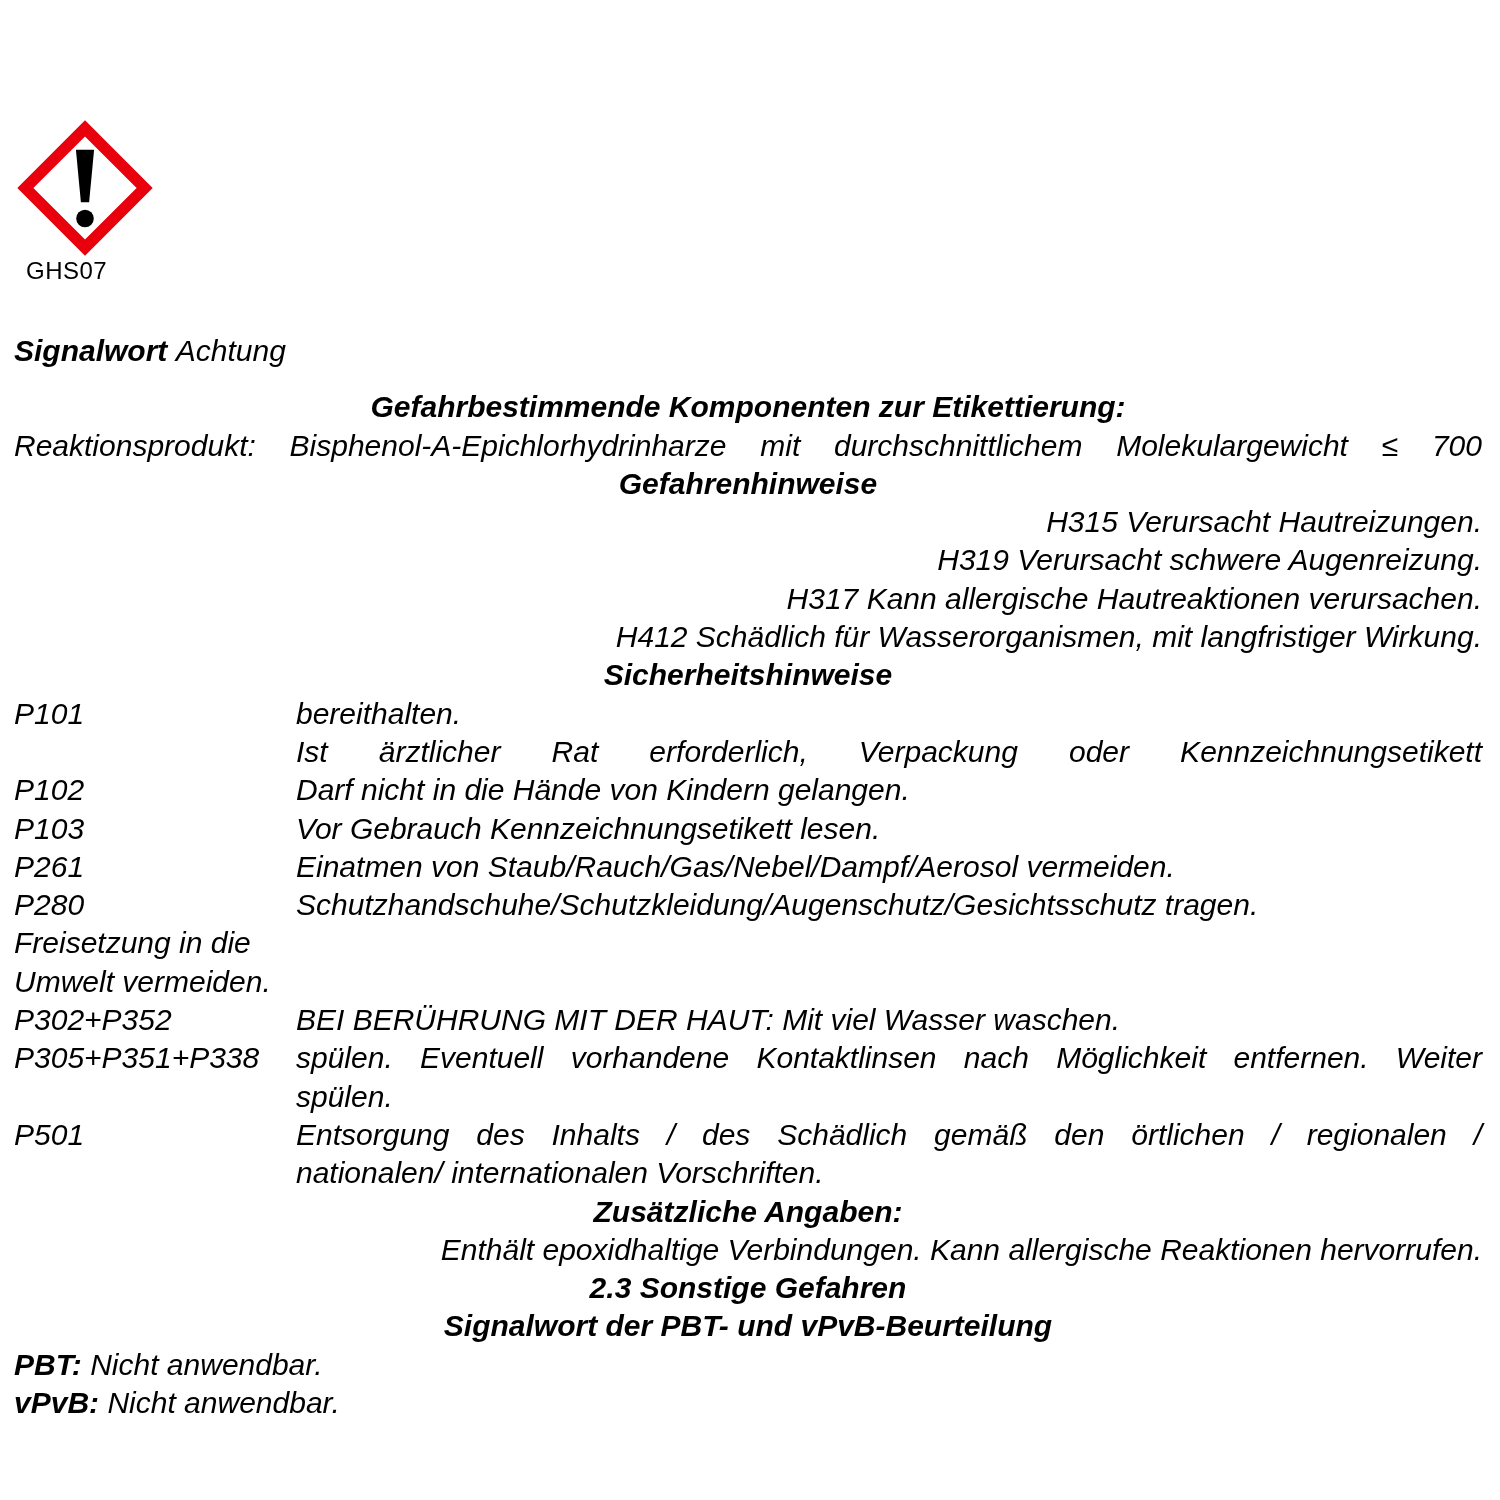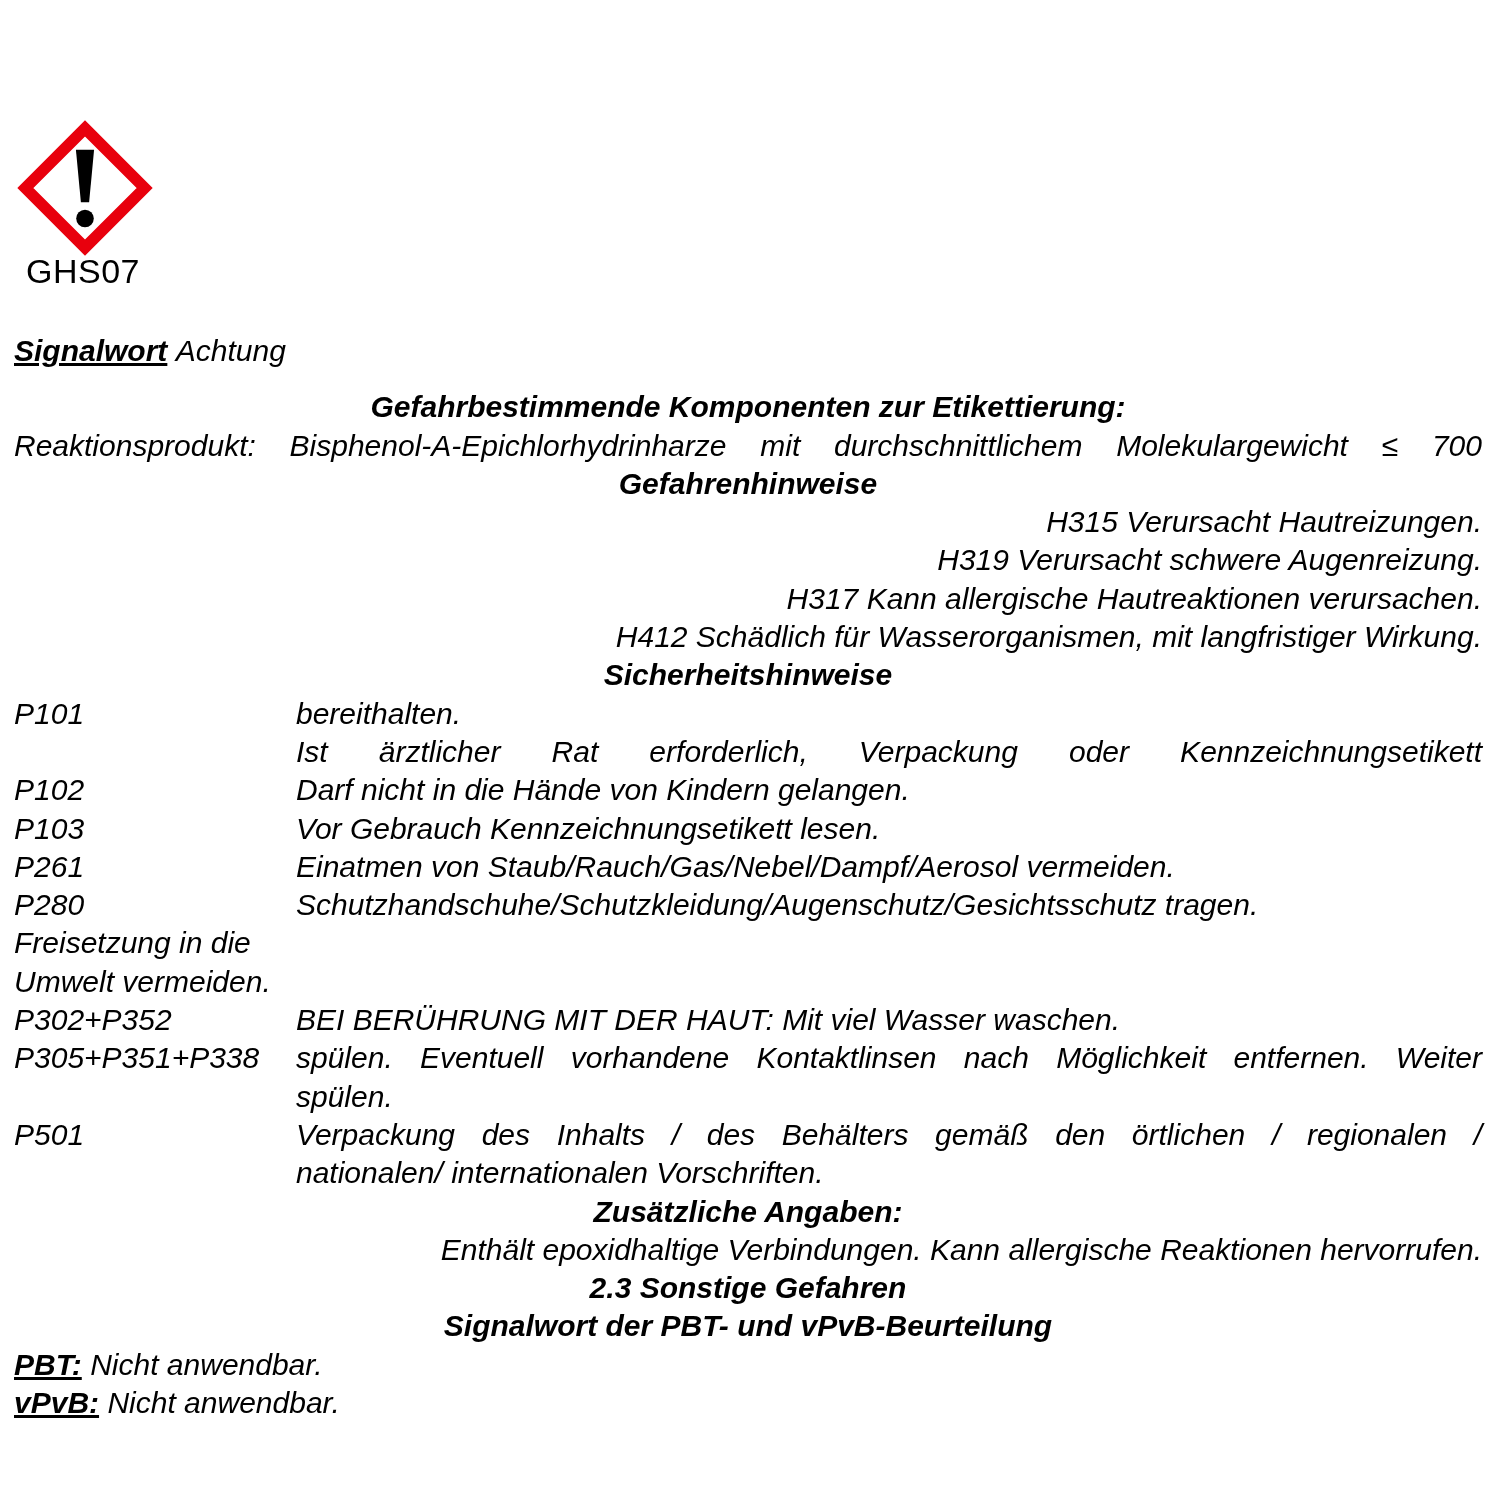--- a/index.html
+++ b/index.html
@@ -9,27 +9,27 @@
     font-family: "Liberation Sans", "DejaVu Sans", sans-serif;
     font-style: italic;
     font-size: 30px; line-height: 38.3px;
     overflow: hidden;
   }
   .page { padding: 0 18px 0 14px; }
 
   .picto-svg { display: block; margin-top: 117px; margin-left: 0; }
   .picto-label {
     font-style: normal;
-    font-size: 34px; line-height: 36px;
+    font-size: 24px; line-height: 36px;
     margin: -6px 0 0 12px;
     letter-spacing: 0.5px;
   }
 
   .signal { margin-top: 43px; }
-  .b { font-weight: bold; text-decoration: underline; }
+  .b { font-weight: bold; }
   .h-bold { font-weight: bold; text-align: center; }
   .gap-top { margin-top: 18px; }
 
   .line { text-align: right; }
   .stretch { text-align: justify; text-align-last: justify; text-justify: inter-word; }
 
   .p-row { display: grid; grid-template-columns: 282px 1fr; }
   .p-code { display: block; }
   .p-text { display: block; }
   .pl { display: block; }
@@ -116,21 +116,21 @@
     <span class="p-code">P305+P351+P338</span>
     <span class="p-text">
       <span class="pl stretch">spülen. Eventuell vorhandene Kontaktlinsen nach Möglichkeit entfernen. Weiter</span>
       <span class="pl">spülen.</span>
     </span>
   </div>
 
   <div class="p-row">
     <span class="p-code">P501</span>
     <span class="p-text">
-      <span class="pl stretch">Verpackung des Inhalts / des Behälters gemäß den örtlichen / regionalen /</span>
+      <span class="pl stretch">Entsorgung des Inhalts / des Schädlich gemäß den örtlichen / regionalen /</span>
       <span class="pl">nationalen/ internationalen Vorschriften.</span>
     </span>
   </div>
 
   <div class="h-bold">Zusätzliche Angaben:</div>
   <div class="line">Enthält epoxidhaltige Verbindungen. Kann allergische Reaktionen hervorrufen.</div>
 
   <div class="h-bold">2.3 Sonstige Gefahren</div>
   <div class="h-bold">Signalwort der PBT- und vPvB-Beurteilung</div>
 

